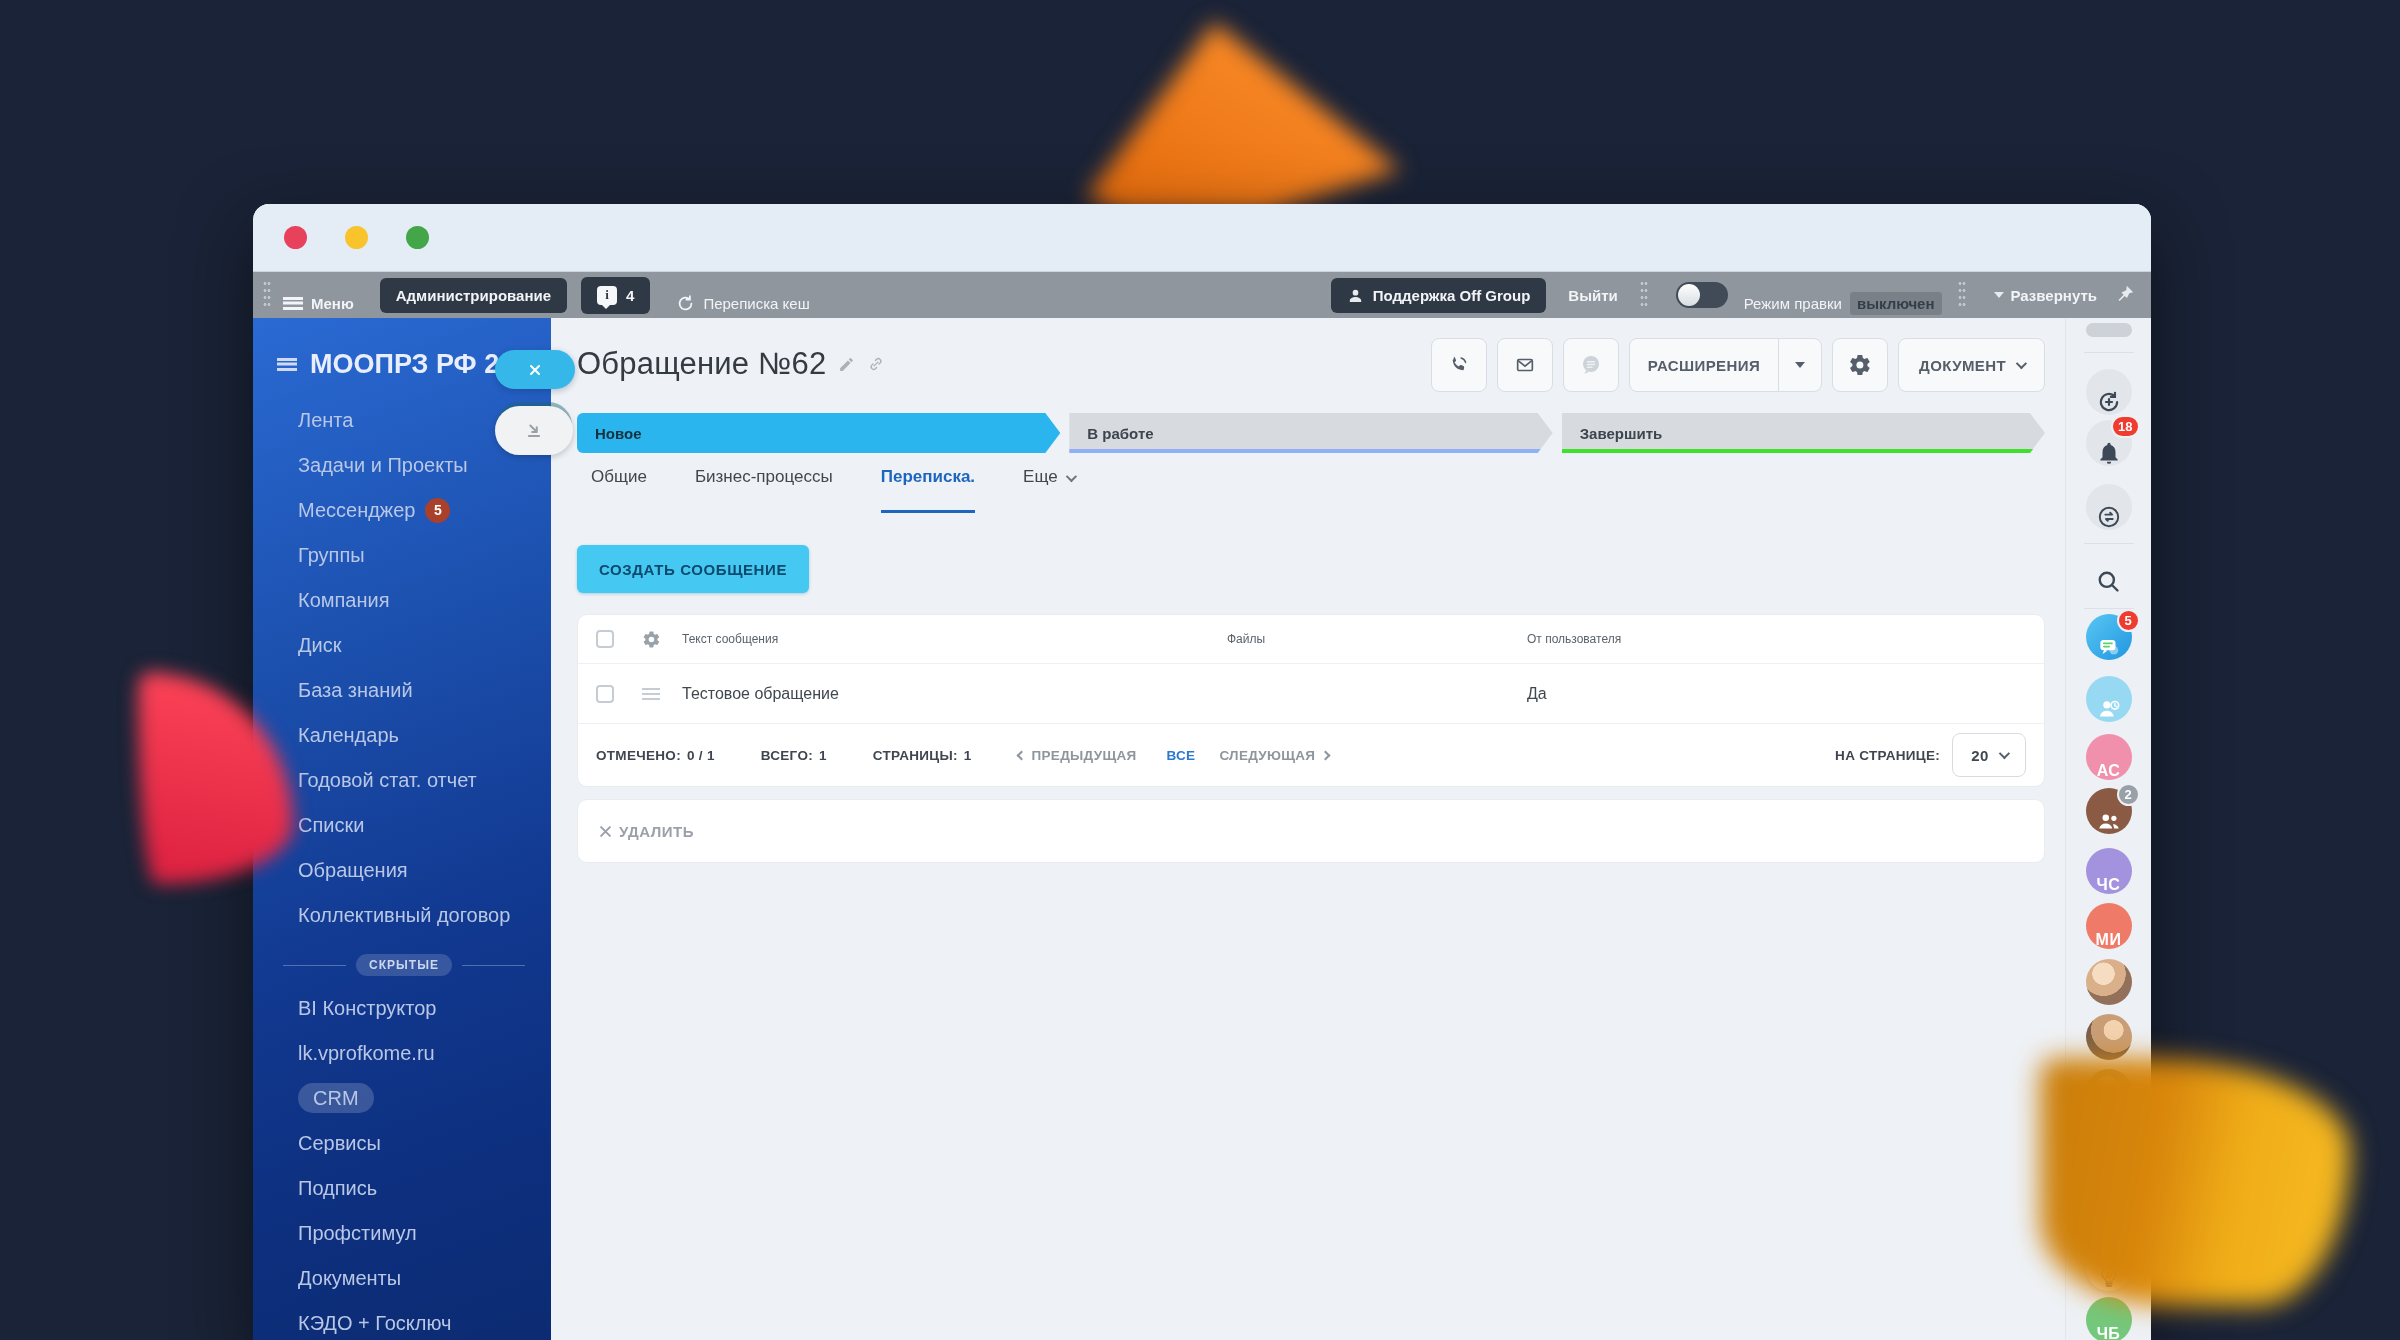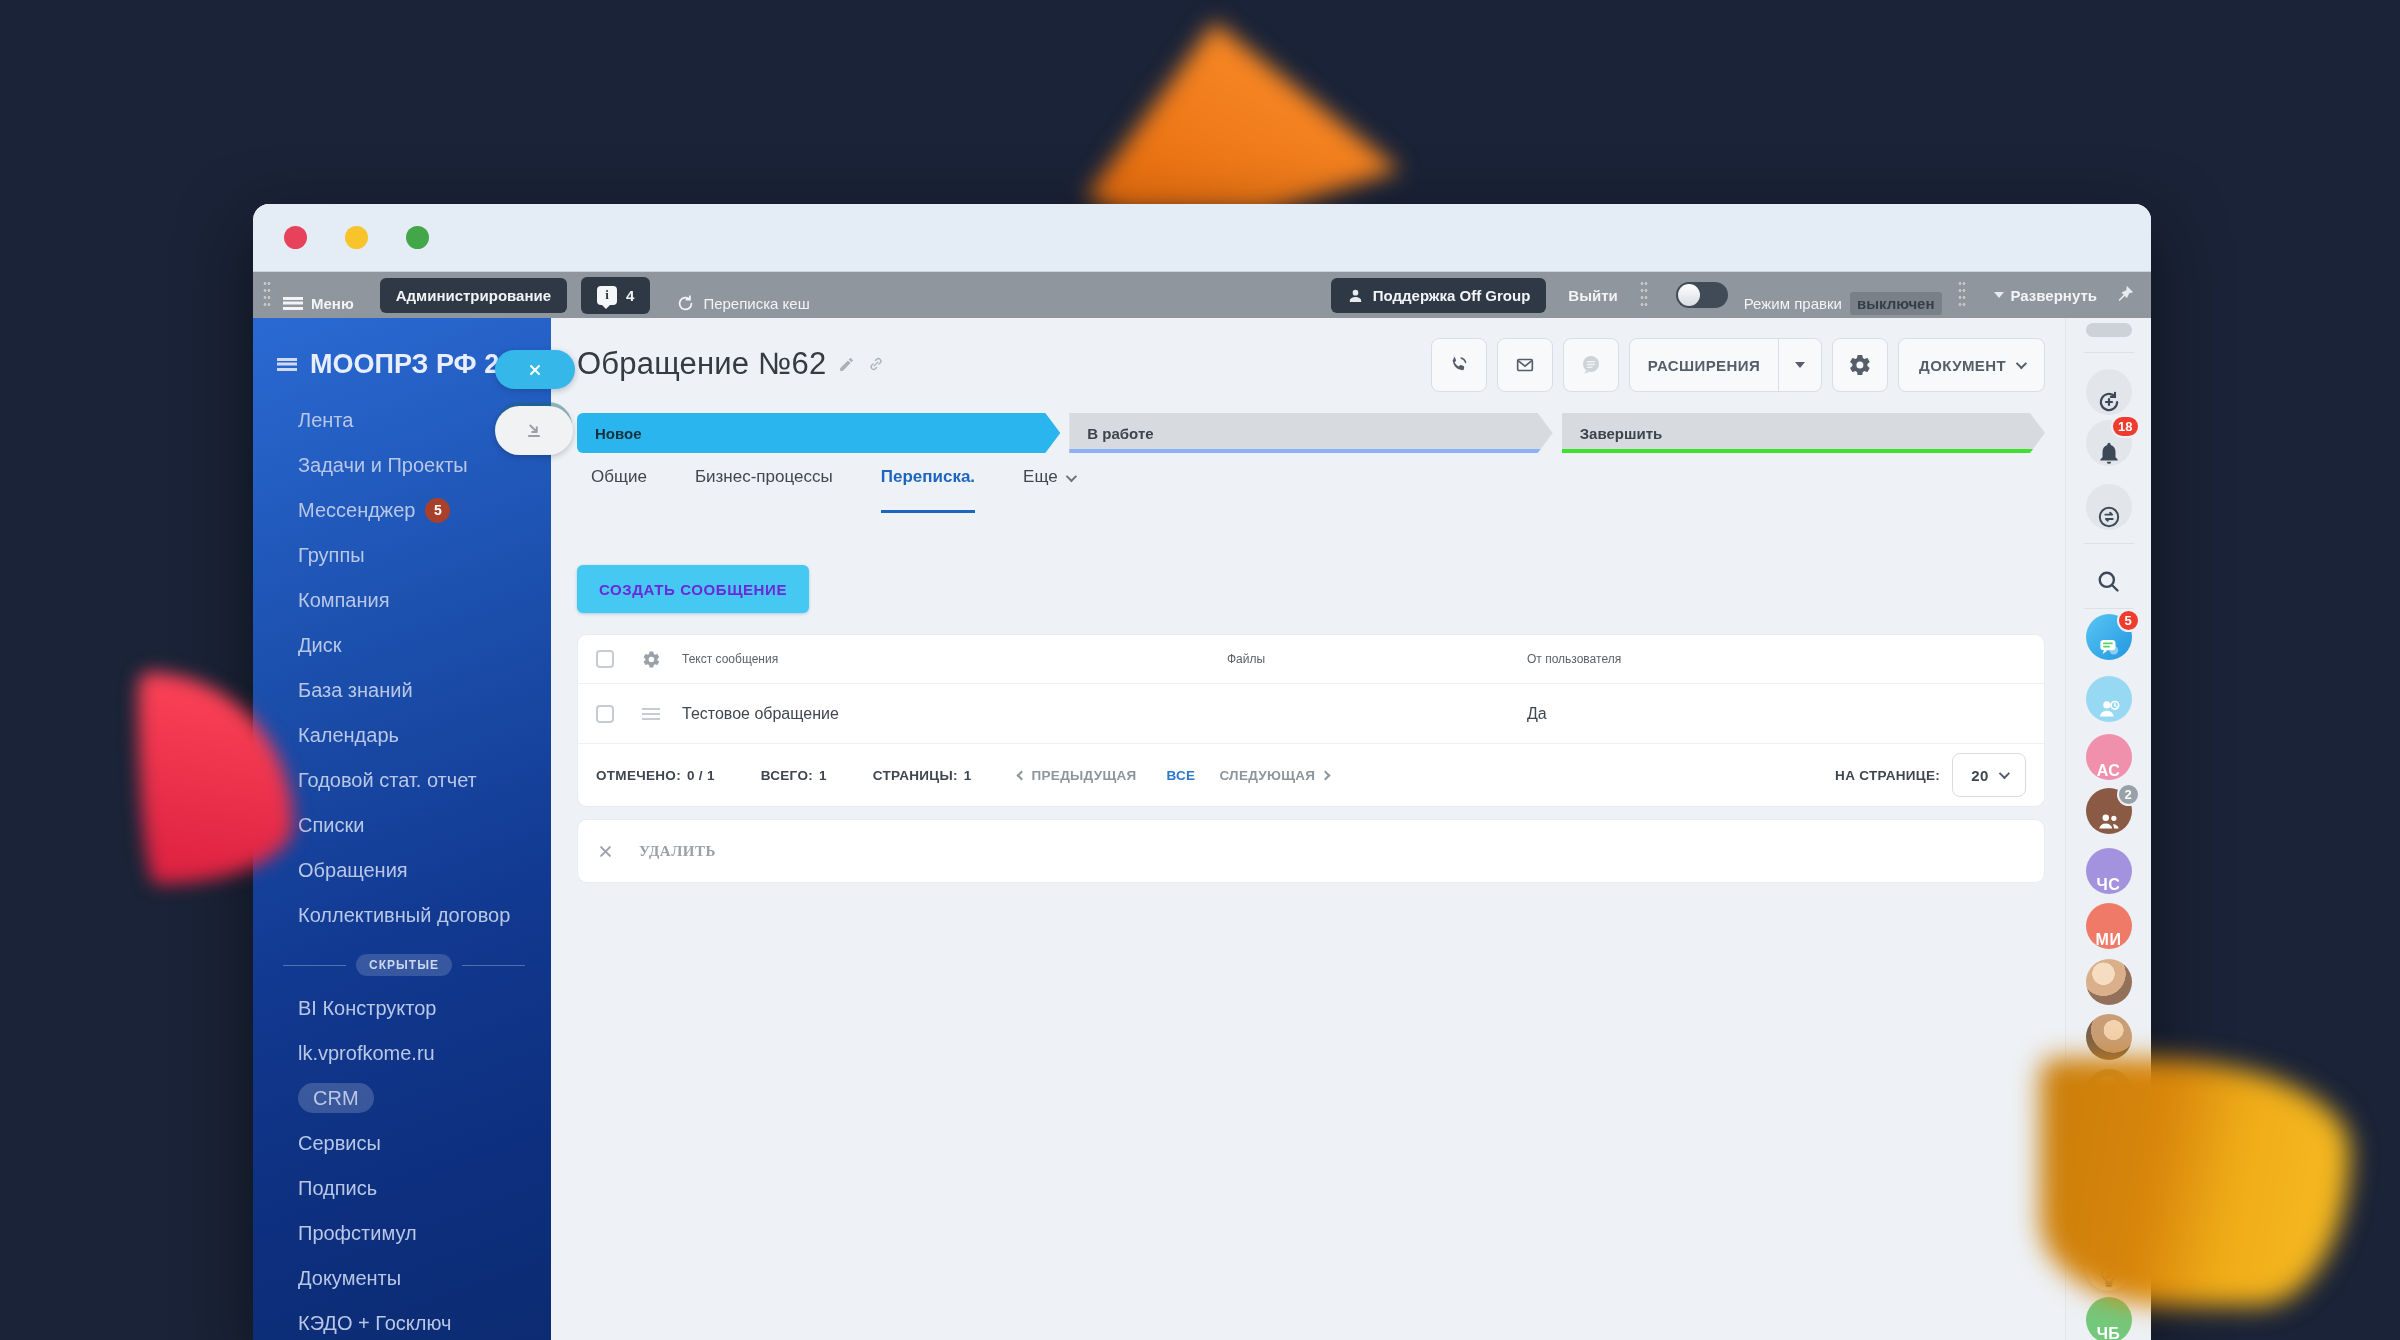--- a/index.html
+++ b/index.html
@@ -132,22 +132,22 @@
   .stage-finish { background:#d7dbdf; color:#3c444c; box-shadow:inset 0 -4px 0 #3fe12e; }
 
   
   .tabs { display:flex; gap:48px; margin-top:14px; padding-left:14px; height:46px; font-size:17px;
     color:#42474e; }
   .tab { cursor:pointer; padding-bottom:13px; display:flex; align-items:flex-start; gap:8px; }
   .tab.active { color:#1d66c0; border-bottom:3px solid #1d66c0; font-weight:bold; }
   .tab .chev { margin-top:7px; color:#6d747c; }
 
   
-  .create-btn { margin-top:52px; width:232px; height:48px; background:#45c8f2; border:none;
-    border-radius:6px; color:#6d28d9; font-weight:bold; font-size:15px; letter-spacing:.6px;
+  .create-btn { margin-top:32px; width:232px; height:48px; background:#45c8f2; border:none;
+    border-radius:6px; color:#0c4a6e; font-weight:bold; font-size:15px; letter-spacing:.6px;
     cursor:pointer; font-family:inherit; box-shadow:0 1px 3px rgba(30,140,190,.35); }
 
   
   .card { margin-top:21px; background:#fff; border-radius:10px; border:1px solid #e9ecef; overflow:hidden; }
   .trow { display:grid; grid-template-columns:46px 40px 545px 300px 1fr; align-items:center; padding-left:18px; }
   .thead { height:49px; border-bottom:1px solid #eef0f2; color:#5a626b; font-size:12px; }
   .tdata { height:60px; border-bottom:1px solid #eef0f2; color:#40474f; font-size:16px; }
   .cb { width:18px; height:18px; border:2px solid #c6ccd3; border-radius:4px; background:#fff; cursor:pointer; }
   .drag-ic { width:18px; height:12px; border-top:2px solid #c6ccd3; border-bottom:2px solid #c6ccd3;
     position:relative; cursor:grab; }
@@ -168,21 +168,21 @@
   .per-page { display:flex; align-items:center; gap:12px; font-weight:bold; }
   .pp-select { width:74px; height:44px; border:1.5px solid #d7dce2; border-radius:8px; background:#fff;
     display:flex; align-items:center; justify-content:center; gap:10px; font-size:15px; color:#3f4750;
     cursor:pointer; }
   .pp-select .chev { color:#555e69; }
 
   
   .delete-card { margin-top:12px; height:64px; background:#fff; border-radius:10px; border:1px solid #e9ecef;
     display:flex; align-items:center; padding-left:20px; gap:11px; color:#9aa1a9; font-size:15px;
     font-weight:bold; letter-spacing:.5px; }
-  .delete-action { display:flex; align-items:center; gap:26px; cursor:pointer;font-family:Liberation Serif, serif; }
+  .delete-action { display:flex; align-items:center; gap:6px; cursor:pointer; }
 
   
   .rail { width:86px; flex:0 0 86px; background:#edf0f4; border-left:1px solid #e2e6ea; position:relative; }
   .rail-handle { position:absolute; top:5px; left:50%; transform:translateX(-50%); width:46px; height:14px;
     border-radius:7px; background:#cdd2d8; cursor:grab; }
   .rail-div { position:absolute; left:50%; transform:translateX(-50%); width:50px; height:1px; background:#dde1e6; }
   .ric { position:absolute; left:50%; transform:translateX(-50%); width:46px; height:46px; border-radius:50%;
     display:flex; align-items:flex-end; justify-content:center; cursor:pointer; color:#3d4857; }
   .ric-gray { background:#e2e6eb; }
   .badge { position:absolute; top:-5px; right:-8px; min-width:23px; height:23px; border-radius:12px;

